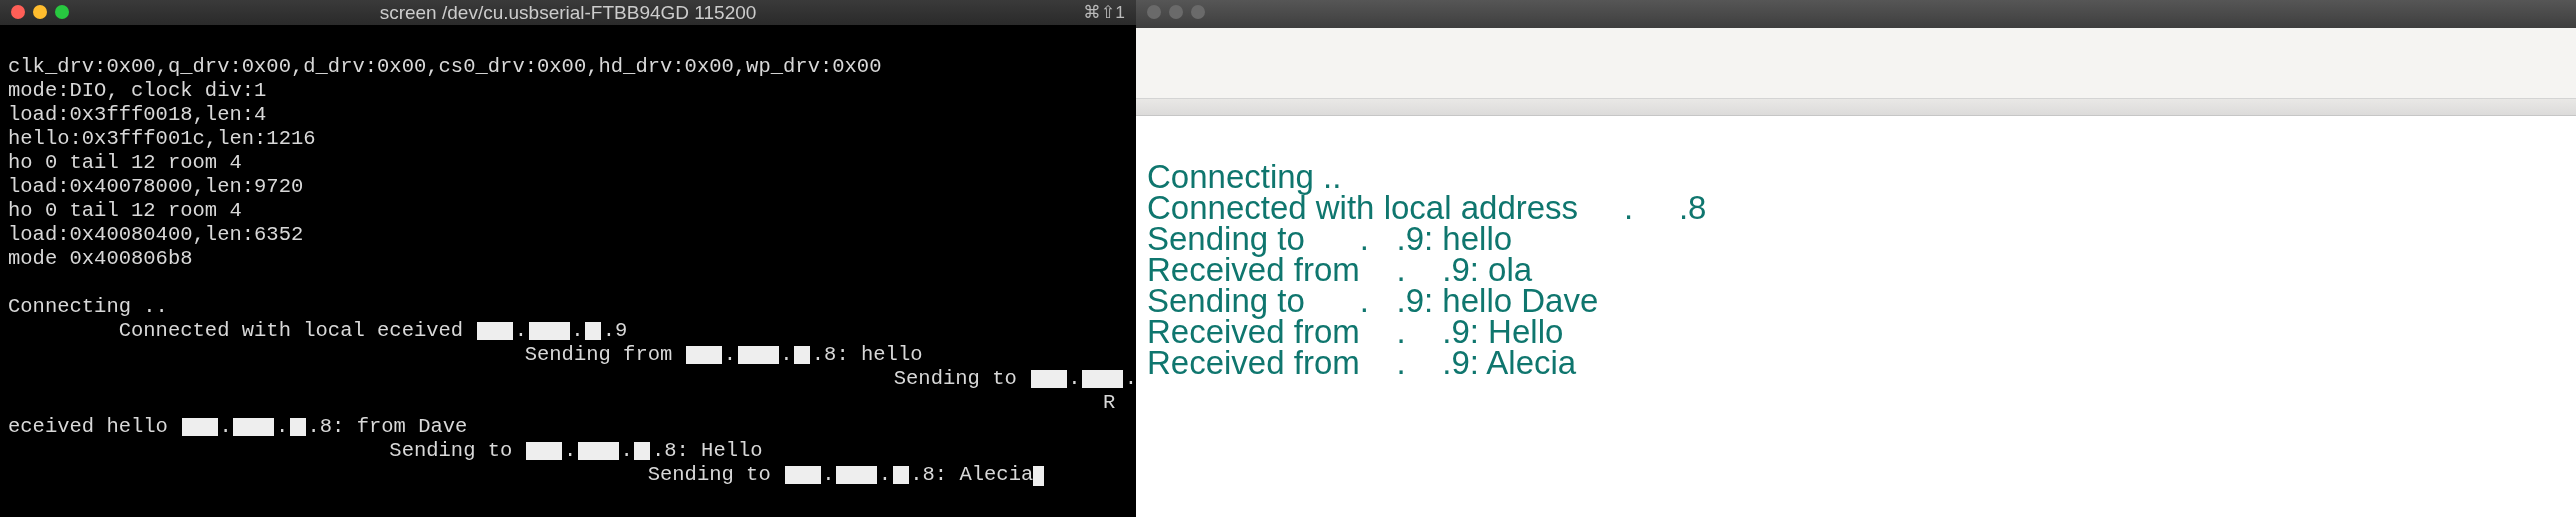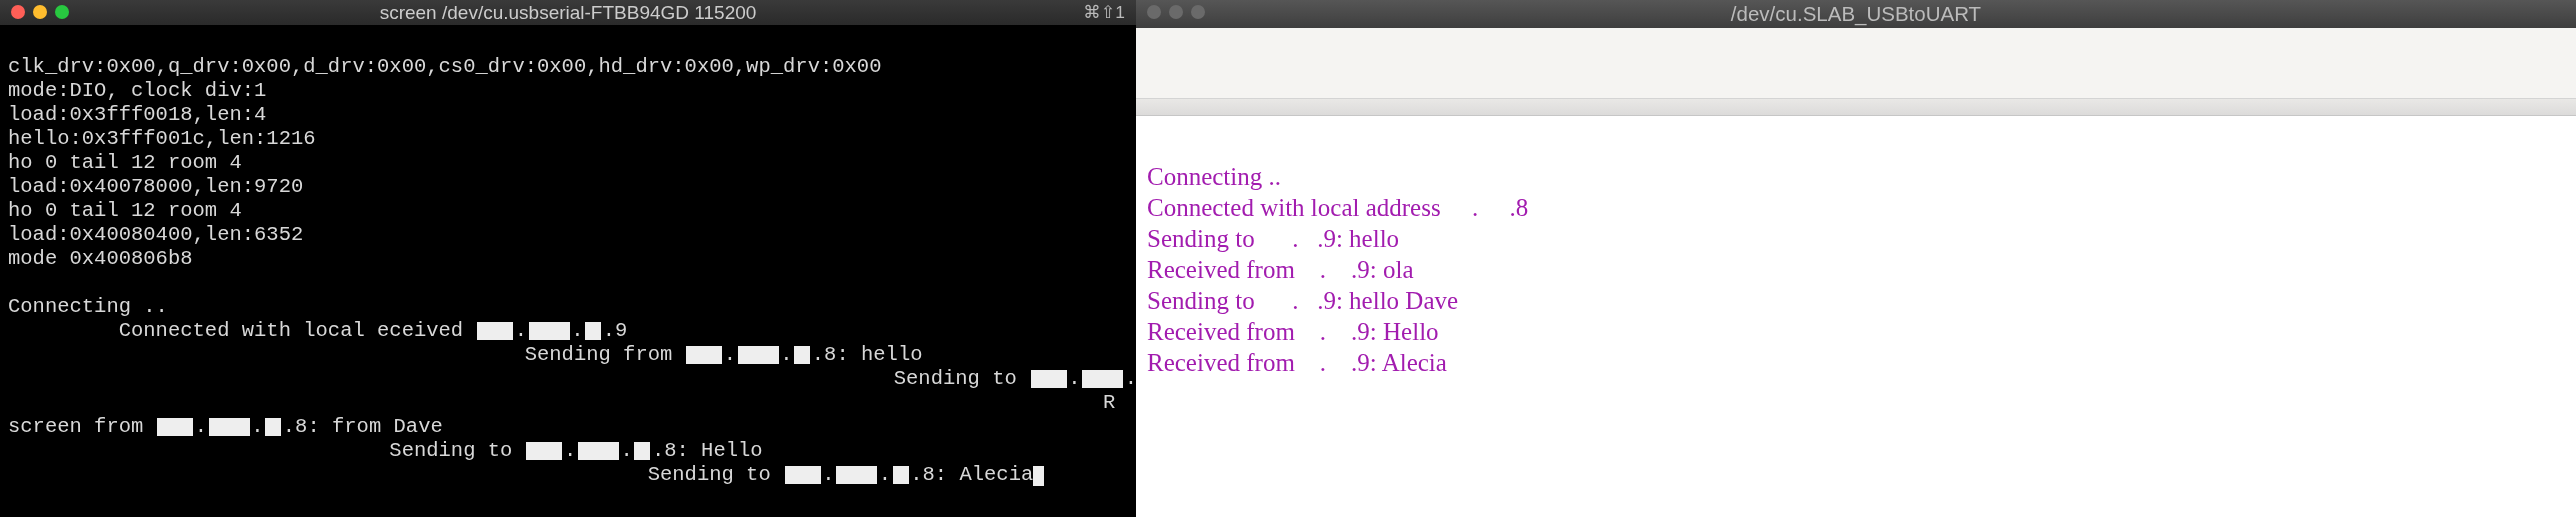--- a/index.html
+++ b/index.html
@@ -44,23 +44,23 @@
     height:28px; background:linear-gradient(#565656,#3e3e3e);
     display:flex; align-items:center; font-family:-apple-system,Helvetica,Arial,sans-serif;
     font-size:20.5px; color:#bbb; position:relative;
   }
   .right .traffic .dot { background:#6a6a6a; }
   .right .title { margin:0 auto; }
   .right .toolbar { height:71px; background:#f5f4f2; border-bottom:0.8px solid #d4d4d4; }
   .right .sep { height:17.4px; background:linear-gradient(#e9e8e6,#dcdbda); border-bottom:0.8px solid #c6c6c6; }
   .rterm {
     padding:14px 11px 0 11px;
-    font-family:Liberation Serif, serif;
-    font-size:25px; line-height:31px;
-    white-space:pre; color:#a21caf;
+    font-family:Liberation Sans, sans-serif;
+    font-size:33px; line-height:31px;
+    white-space:pre; color:#0f766e;
   }
 </style>
 </head>
 <body>
 
 <div class="wrap">
 
   <div class="pane left">
     <div class="titlebar">
       <div class="traffic">
@@ -80,34 +80,33 @@
 <span>load:0x40078000,len:9720</span>
 <span>ho 0 tail 12 room 4</span>
 <span>load:0x40080400,len:6352</span>
 <span>mode 0x400806b8</span>
 
 <span>Connecting ..</span>
 <span><span>         Connected with local eceived </span><span class="mask w1"></span>.<span class="mask w2"></span>.<span class="mask w3"></span><span>.9</span></span>
 <span><span>                                          Sending from </span><span class="mask w1"></span>.<span class="mask w2"></span>.<span class="mask w3"></span><span>.8: hello</span></span>
 <span><span>                                                                        Sending to </span><span class="mask w1"></span>.<span class="mask w2"></span>.<span class="mask w3"></span><span>.8: ola</span></span>
 <span>                                                                                         R</span>
-<span><span>screen from </span><span class="mask w1"></span>.<span class="mask w2"></span>.<span class="mask w3"></span><span>.8: from Dave</span></span>
+<span><span>eceived hello </span><span class="mask w1"></span>.<span class="mask w2"></span>.<span class="mask w3"></span><span>.8: from Dave</span></span>
 <span><span>                               Sending to </span><span class="mask w1"></span>.<span class="mask w2"></span>.<span class="mask w3"></span><span>.8: Hello</span></span>
 <span><span>                                                    Sending to </span><span class="mask w1"></span>.<span class="mask w2"></span>.<span class="mask w3"></span><span>.8: Alecia</span><span class="cursor"></span></span>
     </div>
   </div>
 
   <div class="pane right">
     <div class="titlebar">
       <div class="traffic">
         <div class="dot"></div>
         <div class="dot"></div>
         <div class="dot"></div>
       </div>
-      <div class="title">/dev/cu.SLAB_USBtoUART</div>
     </div>
     <div class="toolbar"></div>
     <div class="sep"></div>
     <div class="rterm">
 <span>Connecting ..</span>
 <span>Connected with local address     .     .8</span>
 <span>Sending to      .   .9: hello</span>
 <span>Received from    .    .9: ola</span>
 <span>Sending to      .   .9: hello Dave</span>
 <span>Received from    .    .9: Hello</span>

